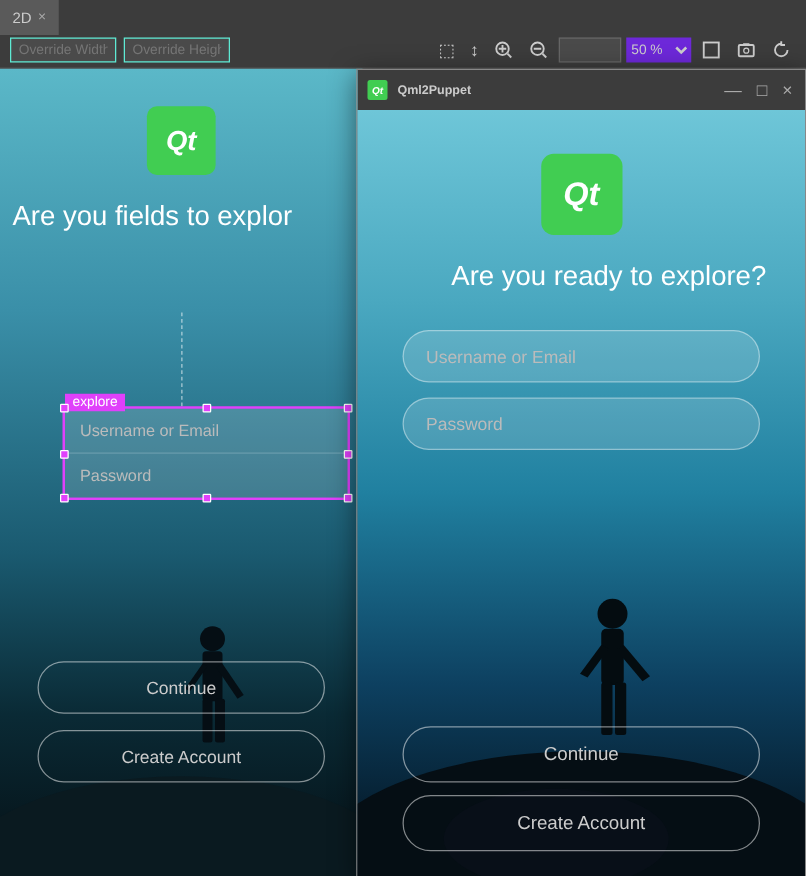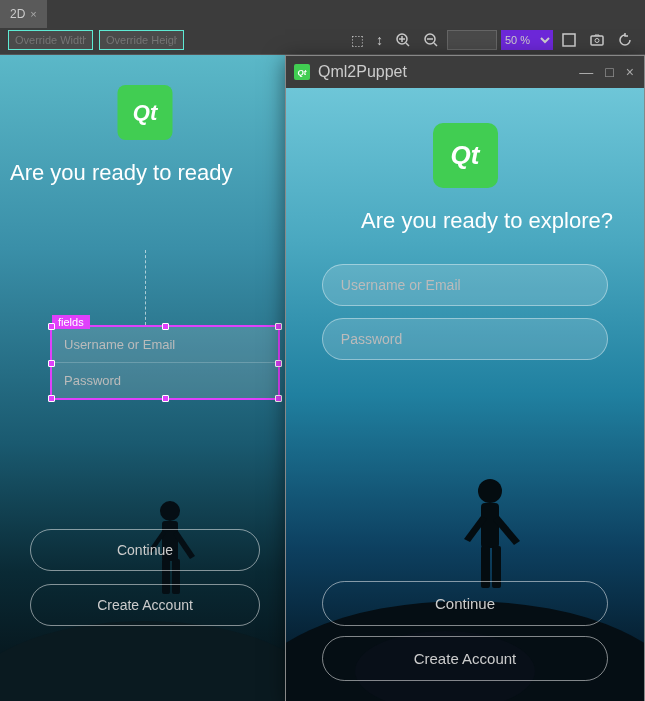--- a/index.html
+++ b/index.html
@@ -271,22 +271,23 @@
       align-items: center;
       justify-content: center;
       color: white;
       font-size: 8px;
       font-weight: bold;
       font-style: italic;
     }
 
     .puppet-title {
       color: #ccc;
-      font-size: 16px;
+      font-size: 10px;
       flex: 1;
+      font-weight: bold;
     }
 
     .puppet-controls {
       display: flex;
       gap: 8px;
     }
 
     .puppet-ctrl-btn {
       background: none;
       border: none;
@@ -444,26 +445,26 @@
       </button>
     </div>
   </div>
 </div>
 
 <div class="main-area">
 
   <div class="left-panel">
 
     <div class="qt-logo-left">Qt</div>
-    <div class="left-title">Are you ready to ready</div>
+    <div class="left-title">Are you fields to explor</div>
 
     <div class="dashed-line"></div>
 
     <div class="fields-box">
-      <div class="fields-label">fields</div>
+      <div class="fields-label">explore</div>
       
       <div class="resize-handle" style="top:-4px;left:-4px;"></div>
       <div class="resize-handle" style="top:-4px;left:50%;margin-left:-3px;"></div>
       <div class="resize-handle" style="top:-4px;right:-4px;"></div>
       <div class="resize-handle" style="top:50%;margin-top:-3px;left:-4px;"></div>
       <div class="resize-handle" style="top:50%;margin-top:-3px;right:-4px;"></div>
       <div class="resize-handle" style="bottom:-4px;left:-4px;"></div>
       <div class="resize-handle" style="bottom:-4px;left:50%;margin-left:-3px;"></div>
       <div class="resize-handle" style="bottom:-4px;right:-4px;"></div>
       <input class="field-input-left" type="text" placeholder="Username or Email" style="">

